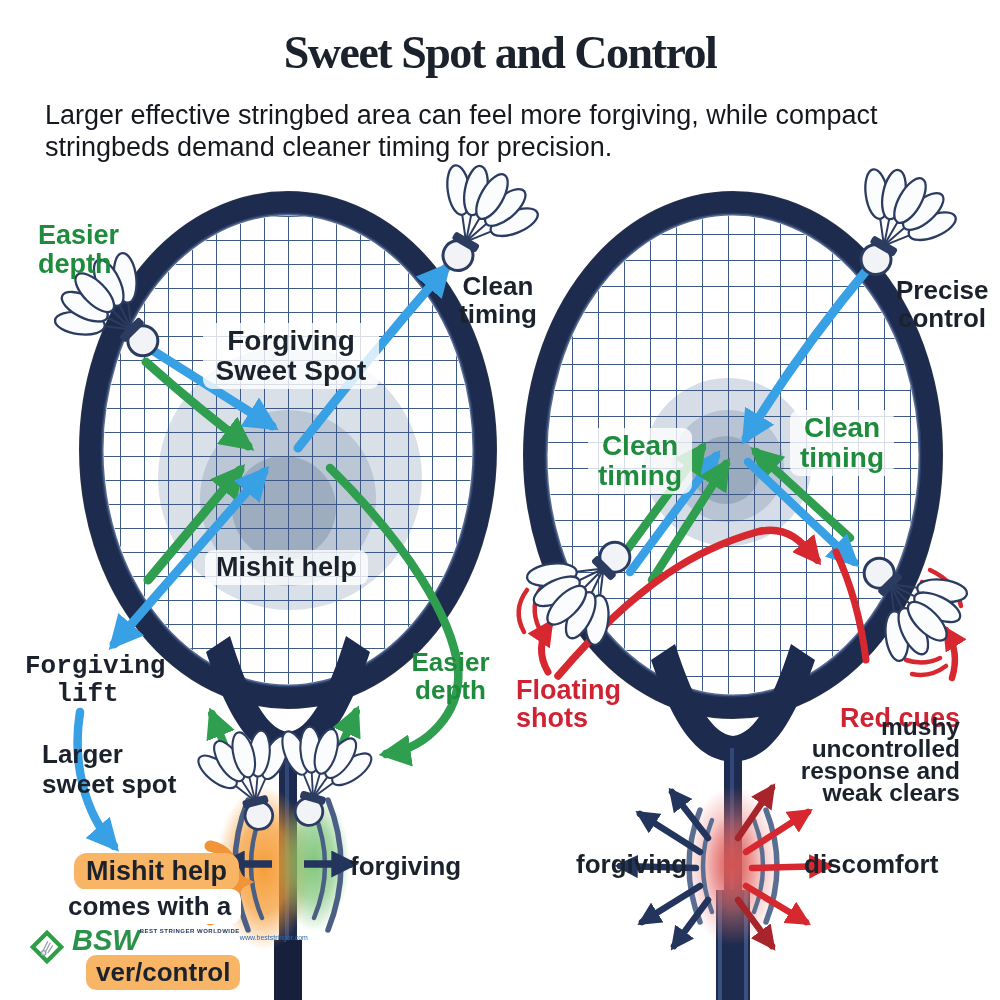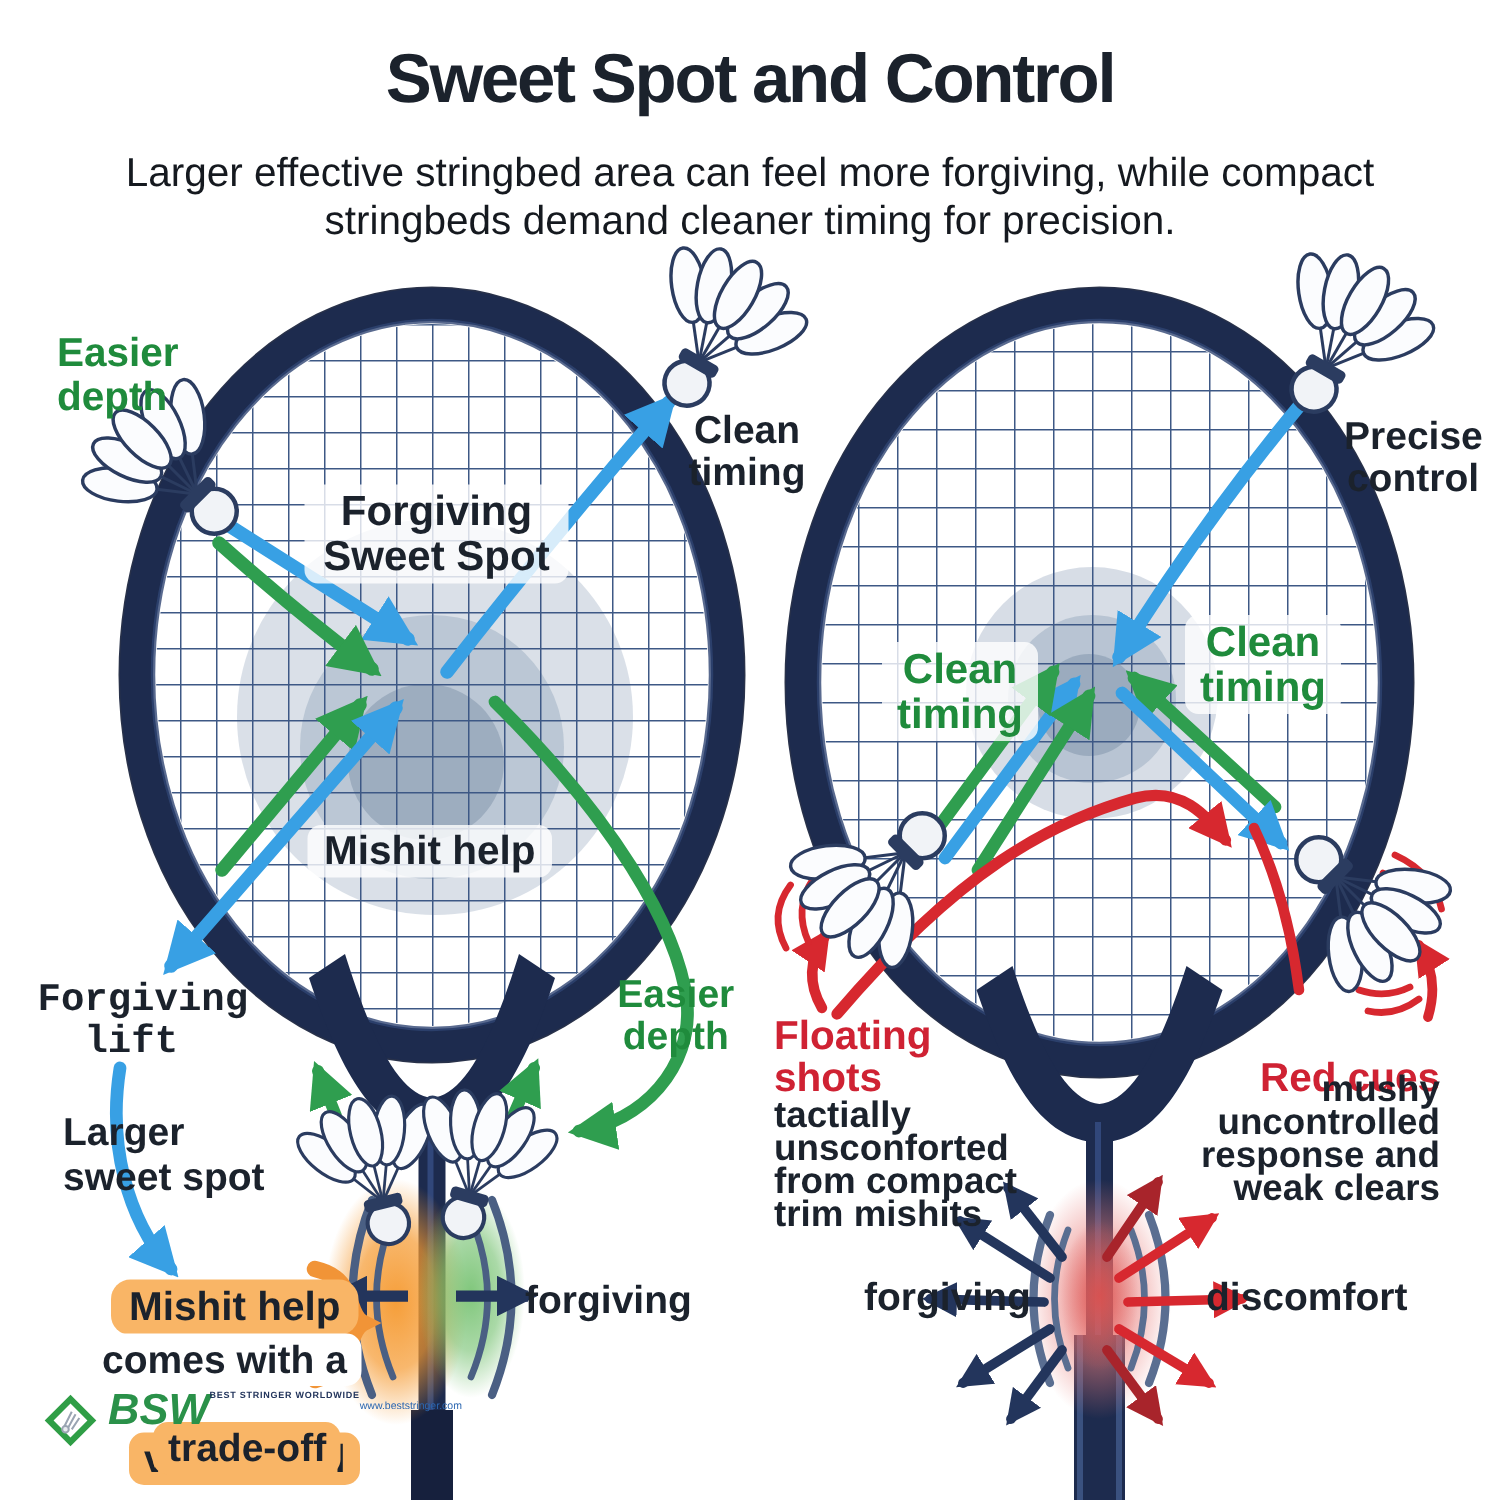--- a/index.html
+++ b/index.html
@@ -2,22 +2,22 @@
 <html><head>
 <meta charset="utf-8">
 <style>
   html,body{margin:0;padding:0;background:#fff;}
   .stage{position:relative;width:1000px;height:1000px;overflow:hidden;background:#fff;
          font-family:"Liberation Sans",sans-serif;color:#1b222c;}
   .art{position:absolute;left:0;top:0;width:1000px;height:1000px;}
   .lbl{position:absolute;line-height:1.08;}
   .c{text-align:center;}
   .r{text-align:right;}
-  .title{top:28px;left:0;width:1000px;text-align:center;font-size:46px;font-weight:800;letter-spacing:-1.5px;}
-  .subtitle{top:99px;left:45px;width:910px;text-align:center;font-size:27px;font-weight:400;line-height:1.2;color:#15191f;}
+  .title{top:28px;left:0;width:1000px;text-align:center;font-size:46px;font-weight:800;letter-spacing:-1.5px;font-family:Liberation Serif, serif;}
+  .subtitle{top:99px;left:45px;width:910px;text-align:left;font-size:27px;font-weight:400;line-height:1.2;color:#15191f;}
   .green{color:#1f8b3c;font-weight:700;}
   .red{color:#cf2233;font-weight:700;}
   .blk{font-weight:600;color:#1b222c;}
   .bg{background:rgba(255,255,255,.8);border-radius:9px;padding:3px 4px;}
   .easier-top{left:38px;top:221px;width:95px;font-size:27px;}
   .cleant-l{left:448px;top:272px;width:100px;font-size:26px;}
   .sweetspot{left:203px;top:323px;width:168px;font-size:28px;font-weight:700;}
   .mishit-c{left:205px;top:550px;width:155px;font-size:27px;font-weight:700;}
   .forg-lift{left:25px;top:652px;width:125px;font-size:26px;font-family:Liberation Mono, monospace;}
   .easier-bot{left:398px;top:648px;width:105px;font-size:26px;}
@@ -235,30 +235,28 @@
 <div class="lbl cleant-l c blk">Clean timing</div>
 <div class="lbl sweetspot c bg">Forgiving Sweet Spot</div>
 <div class="lbl mishit-c c bg">Mishit help</div>
 <div class="lbl forg-lift c blk">Forgiving lift</div>
 <div class="lbl easier-bot c green">Easier depth</div>
 <div class="lbl larger-ss blk">Larger sweet spot</div>
 
 <div class="tline t1">Mishit help</div>
 <div class="tline t2">comes with a</div>
 <div class="tline t3">ver/control</div>
-<div class="tline t4">trade-off</div>
 
 <div class="lbl forg-l blk">forgiving</div>
 
 <div class="lbl precise c blk">Precise control</div>
 <div class="lbl ct-r1 c green bg">Clean timing</div>
 <div class="lbl ct-r2 c green bg">Clean timing</div>
 
 <div class="lbl floating red">Floating shots</div>
-<div class="lbl floating-d blk">tactially unsconforted from compact trim mishits</div>
 
 <div class="lbl redcues r red">Red cues</div>
 <div class="lbl redcues-d r blk">mushy uncontrolled response and weak clears</div>
 
 <div class="lbl forg-r blk">forgiving</div>
 <div class="lbl discomf blk">discomfort</div>
 
 <div class="lbl logo">
   <svg width="42" height="42" viewBox="0 0 50 50">
     <rect x="13" y="13" width="24" height="24" transform="rotate(45 25 25)" fill="#ffffff" stroke="#2f9e46" stroke-width="5"></rect>

